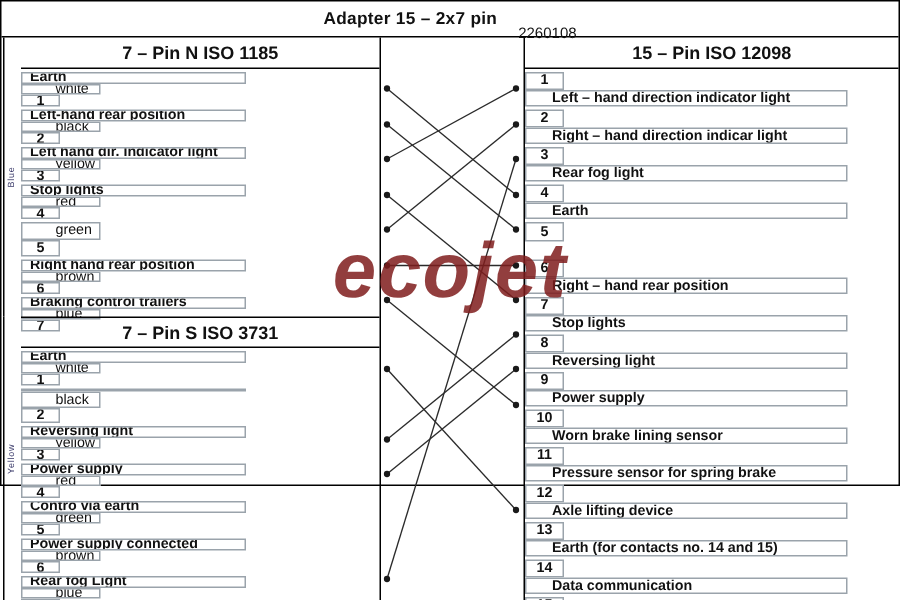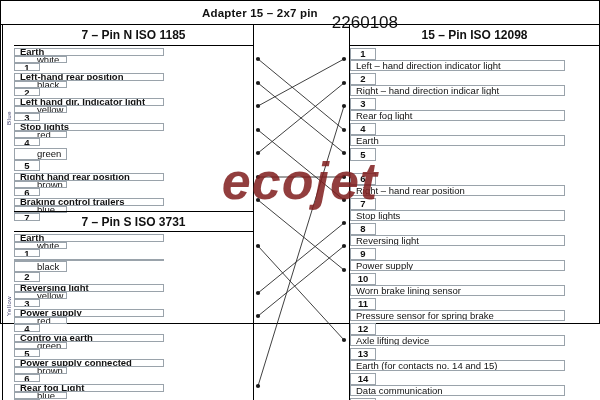--- a/index.html
+++ b/index.html
@@ -36,21 +36,21 @@
     align-items: center;
     justify-content: center;
     gap: 14px;
   }
   #title-bar .t-main {
     font-size: 11.5px;
     font-weight: bold;
     letter-spacing: 0.2px;
   }
   #title-bar .t-code {
-    font-size: 17px;
+    font-size: 10px;
     font-weight: normal;
     margin-top: 20px;
   }
 
   
   #watermark {
     position: absolute;
     left: 0;
     top: 150px;
     width: 598px;
@@ -135,21 +135,21 @@
   }
   .row.spaced { margin-top: 2px; flex-direction: column; }
 
   
   .c-desc { width: 150px; padding-left: 5px; font-weight: bold; }
   .c-col  { width: 53px;  padding-left: 22px; }
   .c-num  { width: 26px;  justify-content: center; font-weight: bold; }
 
   
   .c-rnum  { width: 26px; justify-content: center; font-weight: bold; }
-  .c-rdesc { width: 215px; padding-left: 5px; font-weight: normal; }
+  .c-rdesc { width: 215px; padding-left: 17px; font-weight: bold; }
 
   
   #wires {
     position: absolute;
     left: 0;
     top: 0;
     width: 600px;
     height: 400px;
     z-index: 4;
     pointer-events: none;

